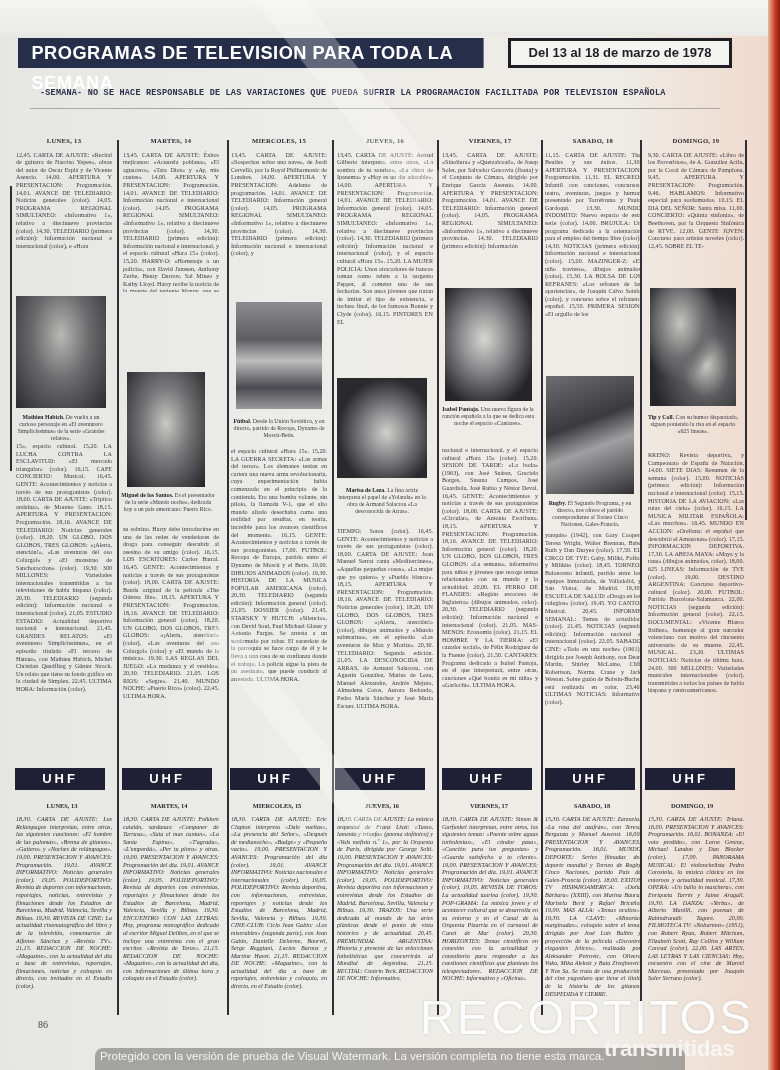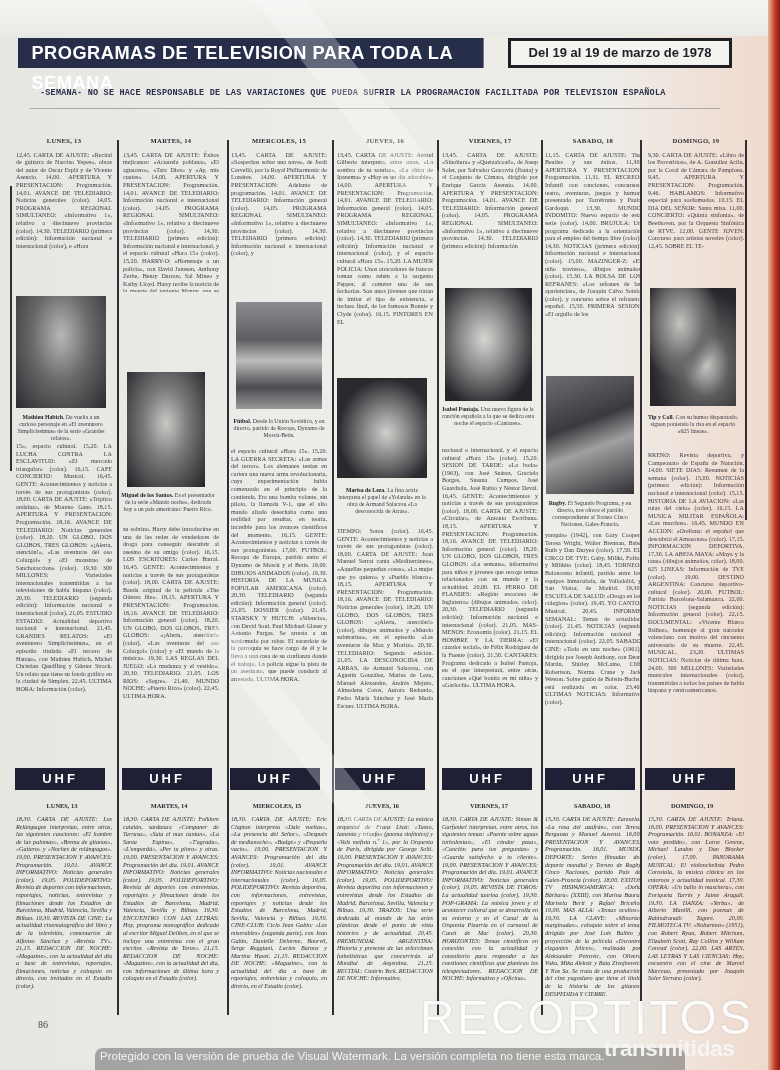--- a/index.html
+++ b/index.html
@@ -73,21 +73,21 @@
   .streak { position:absolute; background:rgba(255,255,255,0.28); transform:rotate(-38deg); }
 </style>
 </head>
 <body>
 
 <div class="page"></div>
 <div class="topBand"></div>
 <div class="redEdge"></div>
 
 <div class="titleBar">PROGRAMAS DE TELEVISION PARA TODA LA SEMANA</div>
-<div class="dateBox">Del 19 al 19 de marzo de 1978</div>
+<div class="dateBox">Del 13 al 18 de marzo de 1978</div>
 <div class="disclaimer">-SEMANA- NO SE HACE RESPONSABLE DE LAS VARIACIONES QUE PUEDA SUFRIR LA PROGRAMACION  FACILITADA POR TELEVISION ESPAÑOLA</div>
 <div class="rule"></div>
 
 <div class="vline" style="left:10px;top:186px;height:285px;"></div>
 <div class="vline" style="left:117px;top:140px;height:875px;"></div>
 <div class="vline" style="left:227px;top:140px;height:875px;"></div>
 <div class="vline" style="left:332px;top:140px;height:875px;"></div>
 <div class="vline" style="left:437px;top:140px;height:875px;"></div>
 <div class="vline" style="left:541px;top:140px;height:875px;"></div>
 <div class="vline" style="left:640px;top:140px;height:875px;"></div>

